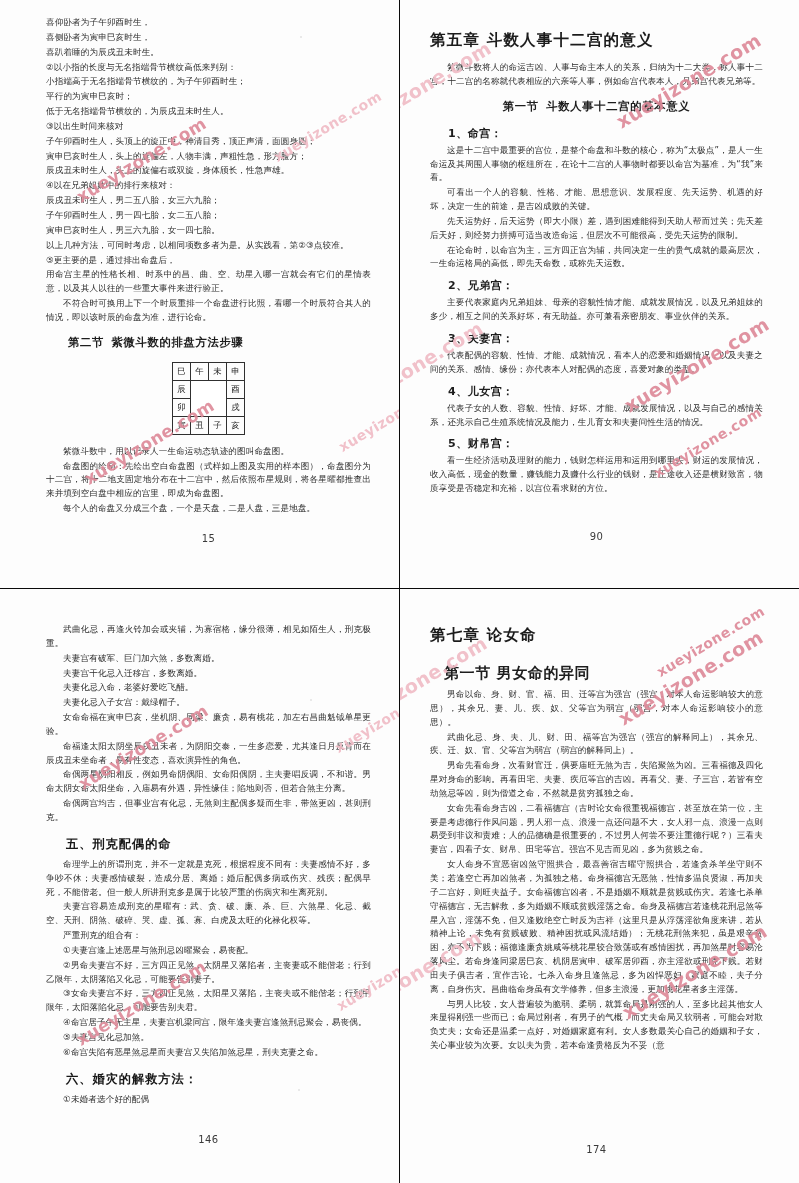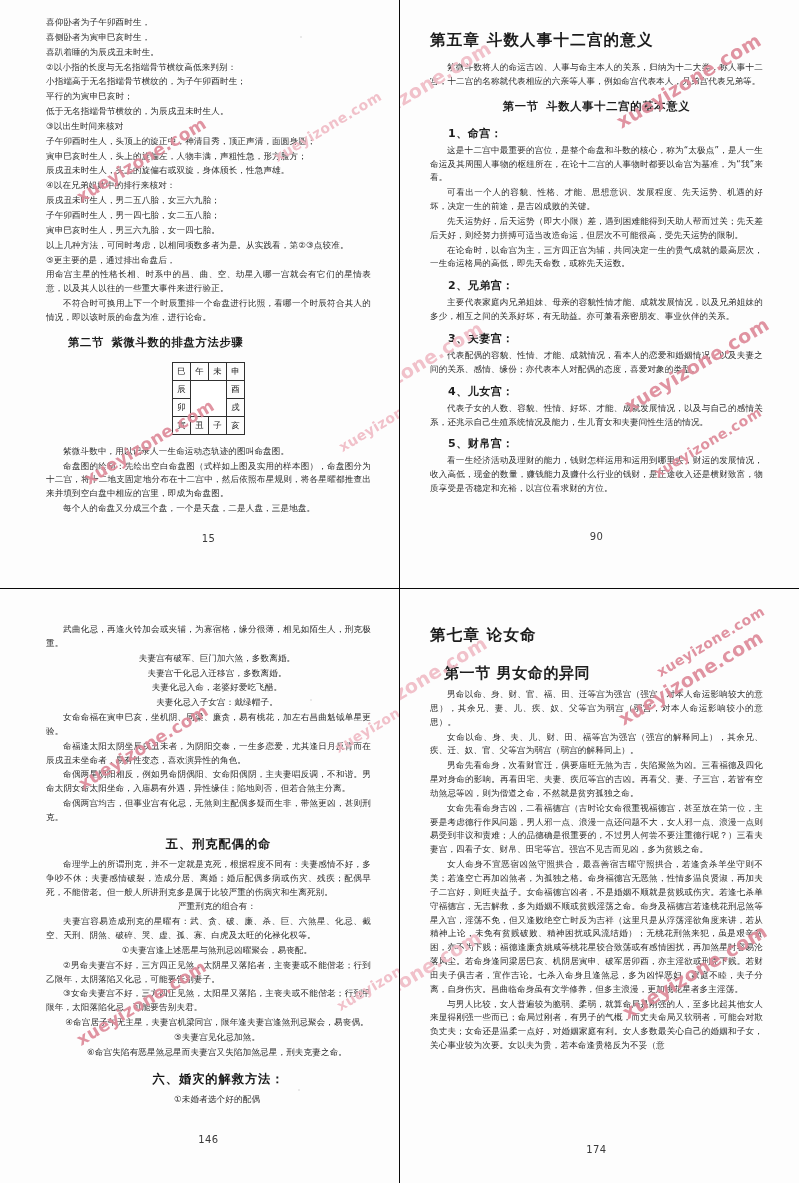--- a/index.html
+++ b/index.html
@@ -34,21 +34,21 @@
   .p-br{grid-column:3;grid-row:3;}
 
   .sheet{
     position:absolute;
     left:0;top:0;right:0;bottom:0;
     padding:16px 28px 10px 46px;
     box-sizing:border-box;
     display:flex;flex-direction:column;
   }
   .p-tr .sheet,.p-br .sheet{padding-left:30px;padding-right:36px;}
-  .p-bl .sheet{padding-top:34px;align-items:center;}
+  .p-bl .sheet{padding-top:34px;}
   .p-br .sheet{padding-top:22px;}
 
   
   .chapter{
     text-align:left;
     font-weight:bold;
     font-size:15.5px;
     letter-spacing:1.2px;
     color:#1b1b1b;
     margin:14px 0 10px;
@@ -267,22 +267,22 @@
         <p class="txt ind">夫妻宫有破军、巨门加六煞，多数离婚。</p>
         <p class="txt ind">夫妻宫干化忌入迁移宫，多数离婚。</p>
         <p class="txt ind">夫妻化忌入命，老婆好爱吃飞醋。</p>
         <p class="txt ind">夫妻化忌入子女宫：戴绿帽子。</p>
         <p class="txt ind">女命命福在寅申巳亥，坐机阴、同梁、廉贪，易有桃花，加左右昌曲魁钺单星更验。</p>
         <p class="txt ind">命福逢太阳太阴坐辰戌丑未者，为阴阳交泰，一生多恋爱，尤其逢日月反背而在辰戌丑未坐命者，易有性变态，喜欢演异性的角色。</p>
         <p class="txt ind">命偶两星阴阳相反，例如男命阴偶阳、女命阳偶阴，主夫妻唱反调，不和谐。男命太阴女命太阳坐命，入庙易有外遇，异性缘佳；陷地则否，但若合煞主分离。</p>
         <p class="txt ind">命偶两宫均吉，但事业宫有化忌，无煞则主配偶多疑而生非，带煞更凶，甚则刑克。</p>
         <div class="bighead">五、刑克配偶的命</div>
         <p class="txt ind">命理学上的所谓刑克，并不一定就是克死，根据程度不同有：夫妻感情不好，多争吵不休；夫妻感情破裂，造成分居、离婚；婚后配偶多病或伤灾、残疾；配偶早死，不能偕老。但一般人所讲刑克多是属于比较严重的伤病灾和生离死别。</p>
+        <p class="txt ind">夫妻宫容易造成刑克的星曜有：武、贪、破、廉、杀、巨、六煞星、化忌、截空、天刑、阴煞、破碎、哭、虚、孤、寡、白虎及太旺的化禄化权等。</p>
         <p class="txt ind">严重刑克的组合有：</p>
-        <p class="txt ind">夫妻宫容易造成刑克的星曜有：武、贪、破、廉、杀、巨、六煞星、化忌、截空、天刑、阴煞、破碎、哭、虚、孤、寡、白虎及太旺的化禄化权等。</p>
         <p class="txt ind">①夫妻宫逢上述恶星与煞刑忌凶曜聚会，易丧配。</p>
         <p class="txt ind">②男命夫妻宫不好，三方四正见煞，太阴星又落陷者，主丧妻或不能偕老；行到乙限年，太阴落陷又化忌，可能要告别妻子。</p>
         <p class="txt ind">③女命夫妻宫不好，三方四正见煞，太阳星又落陷，主丧夫或不能偕老；行到甲限年，太阳落陷化忌，可能要告别夫君。</p>
         <p class="txt ind">④命宫居子午无主星，夫妻宫机梁同宫，限年逢夫妻宫逢煞刑忌聚会，易丧偶。</p>
         <p class="txt ind">⑤夫妻宫见化忌加煞。</p>
         <p class="txt ind">⑥命宫失陷有恶星煞忌星而夫妻宫又失陷加煞忌星，刑夫克妻之命。</p>
         <div class="bighead">六、婚灾的解救方法：</div>
         <p class="txt ind">①未婚者选个好的配偶</p>
         <div class="folio">146</div>
       </div>
@@ -293,21 +293,21 @@
       <div class="wm pale sm" style="left:338px; top:410px;">xueyizone.com</div>
       <span class="speck" style="left:310px;top:110px;width:2px;height:2px;"></span>
       <span class="speck" style="left:298px;top:500px;width:2px;height:2px;"></span>
     </div>
 
     <div class="page p-br">
       <div class="sheet">
         <div class="chapter">第七章  论女命</div>
         <div class="hd-left">第一节  男女命的异同</div>
         <p class="txt ind">男命以命、身、财、官、福、田、迁等宫为强宫（强宫，对本人命运影响较大的意思），其余兄、妻、儿、疾、奴、父等宫为弱宫（弱宫，对本人命运影响较小的意思）。</p>
-        <p class="txt ind">女命以命、身、夫、儿、财、田、福等宫为强宫（强宫的解释同上），其余兄、疾、迁、奴、官、父等宫为弱宫（弱宫的解释同上）。</p>
+        <p class="txt ind">武曲化忌、身、夫、儿、财、田、福等宫为强宫（强宫的解释同上），其余兄、疾、迁、奴、官、父等宫为弱宫（弱宫的解释同上）。</p>
         <p class="txt ind">男命先看命身，次看财官迁，俱要庙旺无煞为吉，失陷聚煞为凶。三看福德及四化星对身命的影响。再看田宅、夫妻、疾厄等宫的吉凶。再看父、妻、子三宫，若皆有空劫煞忌等凶，则为僧道之命，不然就是贫穷孤独之命。</p>
         <p class="txt ind">女命先看命身吉凶，二看福德宫（古时论女命很重视福德宫，甚至放在第一位，主要是考虑德行作风问题，男人邪一点、浪漫一点还问题不大，女人邪一点、浪漫一点则易受到非议和责难；人的品德确是很重要的，不过男人何尝不要注重德行呢？）三看夫妻宫，四看子女、财帛、田宅等宫。强宫不见吉而见凶，多为贫贱之命。</p>
         <p class="txt ind">女人命身不宜恶宿凶煞守照拱合，最喜善宿吉曜守照拱合，若逢贪杀羊坐守则不美；若逢空亡再加凶煞者，为孤独之格。命身福德宫无恶煞，性情多温良贤淑，再加夫子二宫好，则旺夫益子。女命福德宫凶者，不是婚姻不顺就是贫贱或伤灾。若逢七杀单守福德宫，无吉解救，多为婚姻不顺或贫贱淫荡之命。命身及福德宫若逢桃花刑忌煞等星入宫，淫荡不免，但又逢败绝空亡时反为吉祥（这里只是从浮荡淫欲角度来讲，若从精神上论，未免有贫贱破败、精神困扰或风流结婚）；无桃花刑煞来犯，虽是艰辛贫困，亦不为下贱；福德逢廉贪姚咸等桃花星较合致荡或有感情困扰，再加煞星时容易沦落风尘。若命身逢同梁居巳亥、机阴居寅申、破军居卯酉，亦主淫欲或刑克下贱。若财田夫子俱吉者，宜作吉论。七杀入命身且逢煞忌，多为凶悍恶妇，家庭不睦，夫子分离，自身伤灾。昌曲临命身虽有文学修养，但多主浪漫，更加桃花星者多主淫荡。</p>
         <p class="txt ind">与男人比较，女人普遍较为脆弱、柔弱，就算命局是刚强的人，至多比起其他女人来显得刚强一些而已；命局过刚者，有男子的气概，而丈夫命局又软弱者，可能会对欺负丈夫；女命还是温柔一点好，对婚姻家庭有利。女人多数最关心自己的婚姻和子女，关心事业较为次要。女以夫为贵，若本命逢贵格反为不妥（意</p>
         <div class="folio">174</div>
       </div>
 
       <div class="wm pale lg" style="left:-56px; top:126px;">xueyizone.com</div>
       <div class="wm deep lg" style="left:220px; top:120px;">xueyizone.com</div>
       <div class="wm pale lg" style="left:-62px; top:420px;">xueyizone.com</div>

